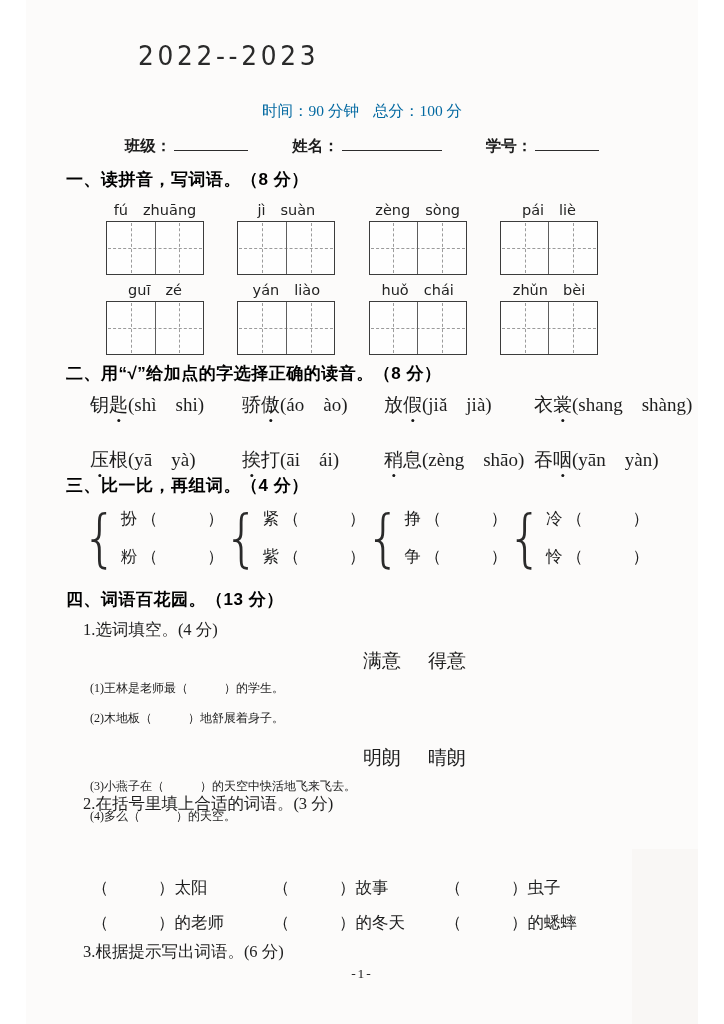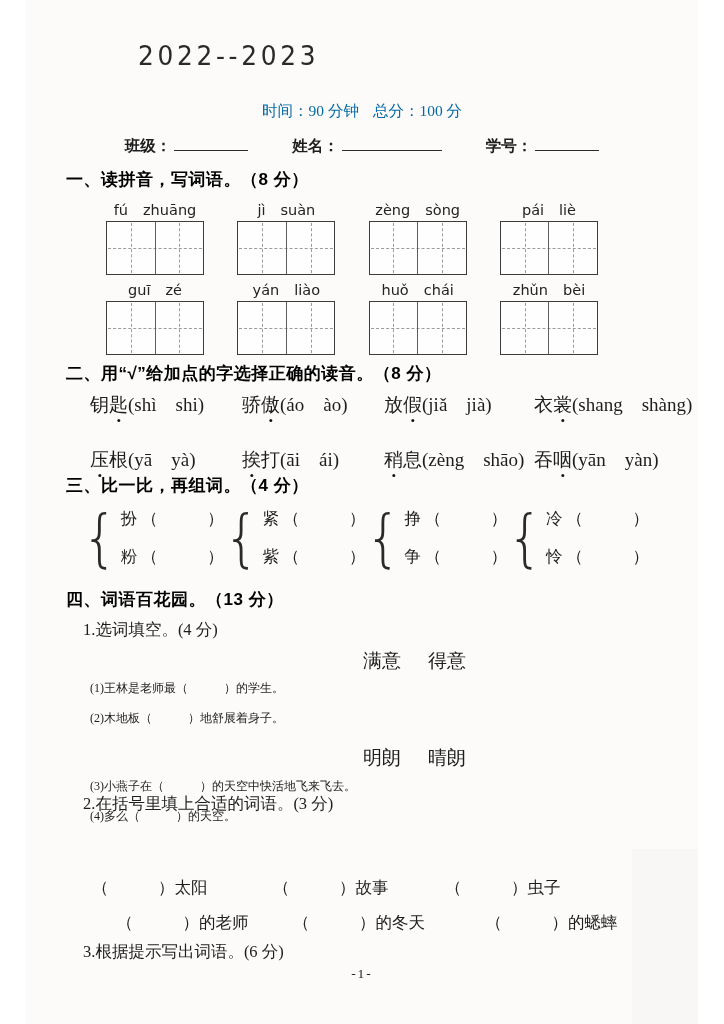--- a/index.html
+++ b/index.html
@@ -94,21 +94,21 @@
   .subline { position:absolute; left:57px; font-size:16.5px; white-space:nowrap; }
   #sub1 { top:619px; } #sub2 { top:793px; } #sub3 { top:941px; }
   .bank { position:absolute; left:337px; display:flex; gap:27px; font-size:19px; }
   #bank1 { top:648px; } #bank2 { top:745px; }
   .itemsblock { position:absolute; left:64px; font-size:12px; }
   #items1 { top:680px; } #items2 { top:778px; }
   .itemsblock div + div { margin-top:13px; }
   .itemsblock div { white-space:nowrap; }
   #fillrows { position:absolute; top:877px; left:66px; right:40px; font-size:16.5px; }
   .fill-row { display:grid; grid-template-columns:181px 172px auto; white-space:nowrap; }
-  .fill-row + .fill-row { margin-top:13px;text-align:center; }
+  .fill-row + .fill-row { margin-top:13px; }
 
   .footer {
     position:absolute; top:966px; left:0; width:100%;
     text-align:center; font-size:13.5px; letter-spacing:2px; color:#222;
   }
 </style>
 </head>
 <body>
 
 <div class="page">

